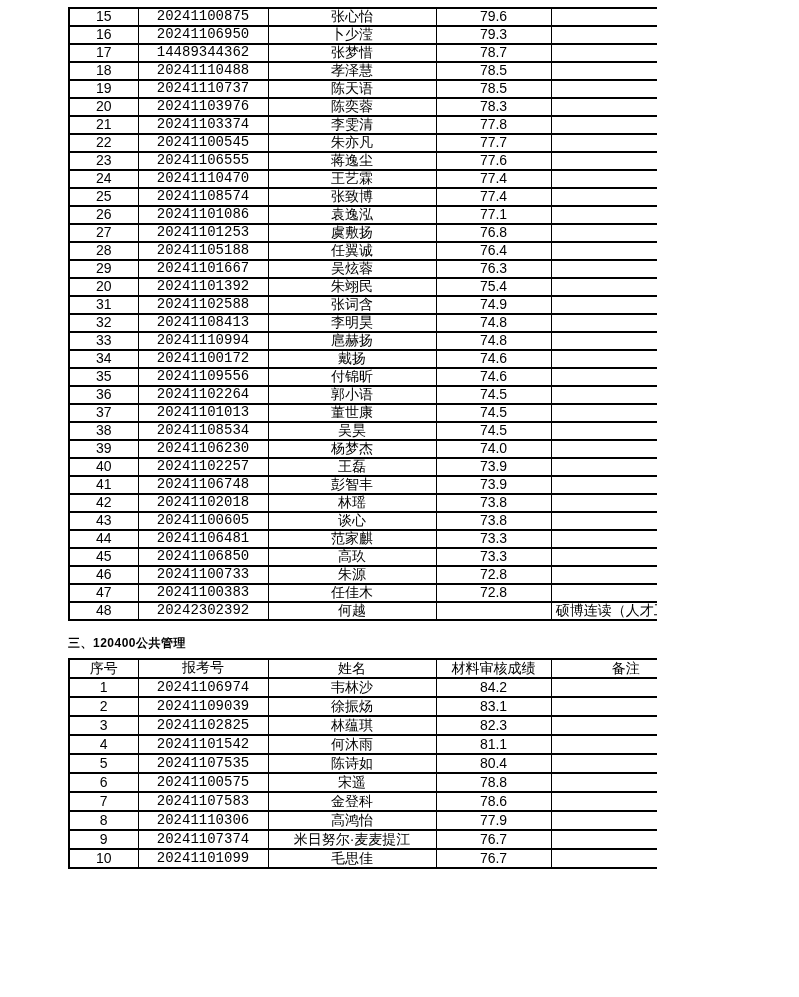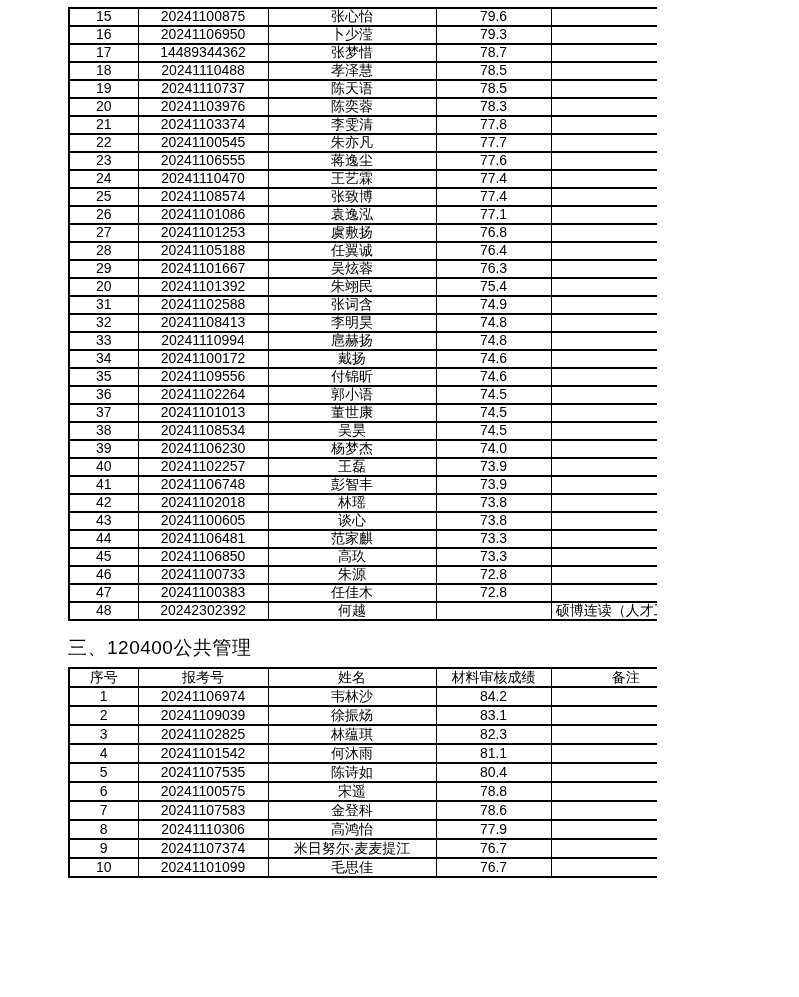--- a/index.html
+++ b/index.html
@@ -32,27 +32,27 @@
     font-size: 14px;
     font-weight: normal;
     color: #000;
     white-space: nowrap;
     overflow: hidden;
     line-height: 1.1;
   }
   #table1 td { height: 18px; }
   #table2 td, #table2 th { height: 19px; }
   .col-no    { width: 69px;  }
-  .col-id    { width: 130px; }
+  .col-id    { width: 130px; font-family: Liberation Mono, monospace; }
   .col-name  { width: 168px; }
   .col-score { width: 115px; }
   .col-remark{ width: 150px; }
   .section-title {
-    font-size: 19px;
-    font-weight: normal;
+    font-size: 12px;
+    font-weight: bold;
     margin: 14px 0 6px 0;
     letter-spacing: 0.5px;
   }
 </style>
 </head>
 <body>
 
 <div class="page">
 
   <table class="score-table" id="table1">

